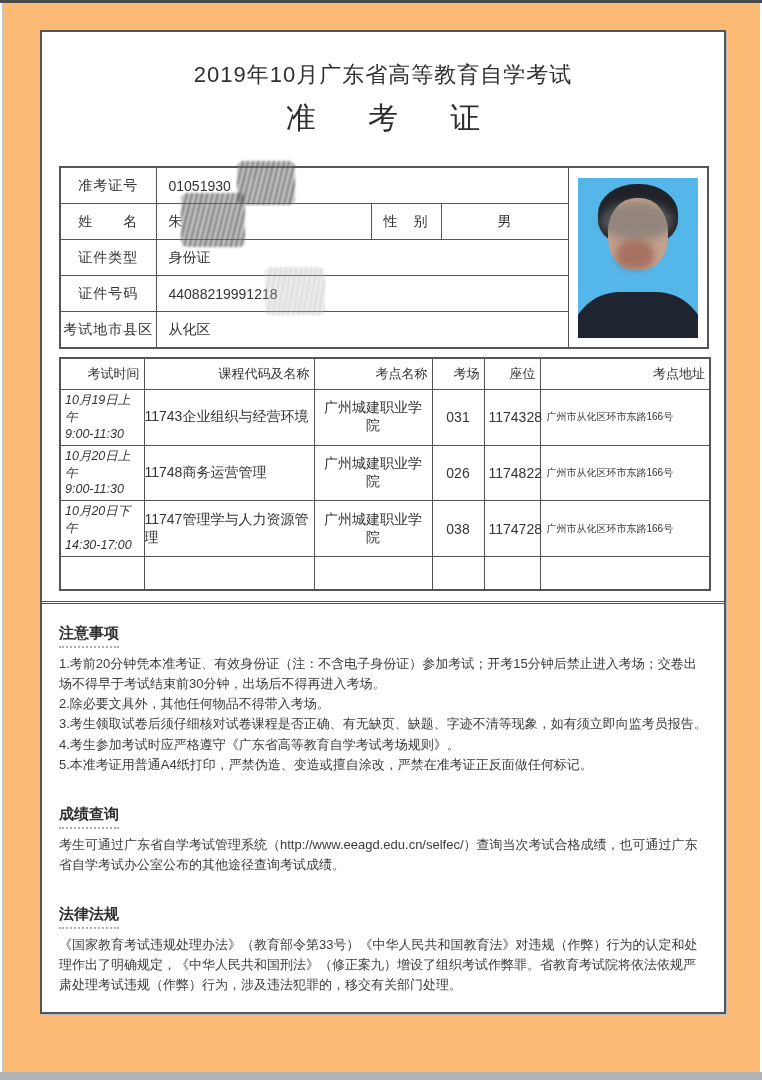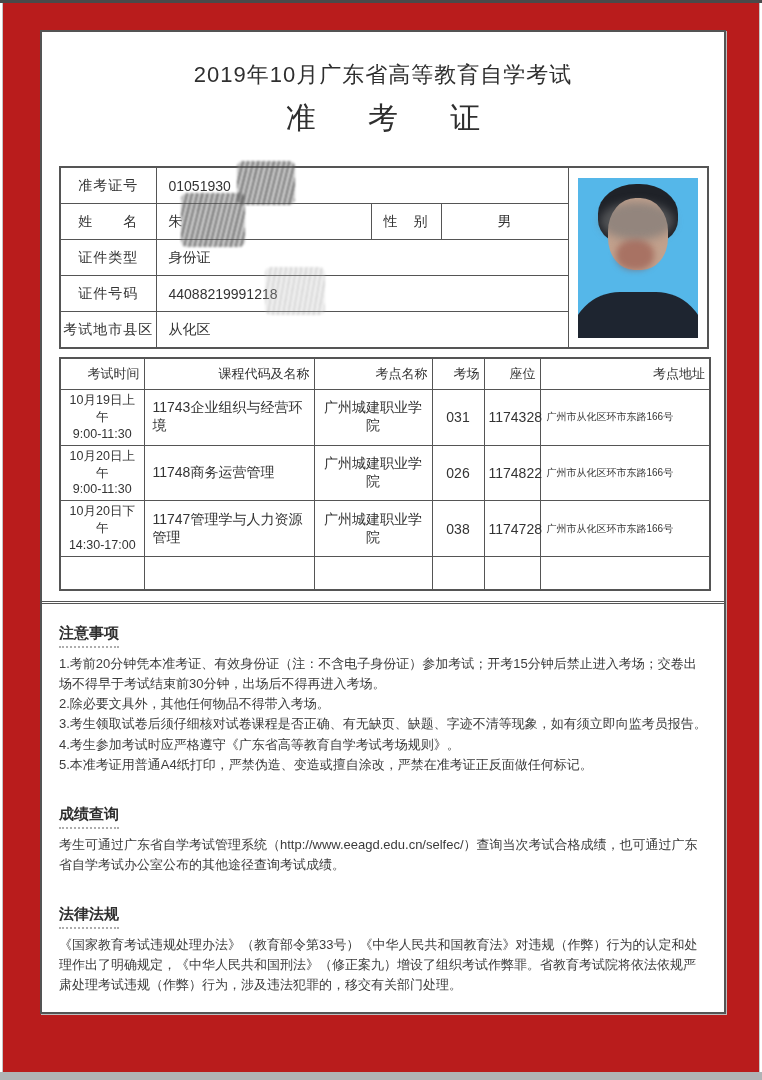--- a/index.html
+++ b/index.html
@@ -7,21 +7,21 @@
     width:762px; height:1080px; position:relative; overflow:hidden;
     background:#ffffff;
     font-family:"Liberation Sans","DejaVu Sans",sans-serif;
     color:#333;
   }
   .top-bar { position:absolute; top:0; left:0; width:100%; height:3px; background:#4a4a4a; }
   .bottom-bar { position:absolute; bottom:0; left:0; width:100%; height:8px; background:#b0b3b5; }
   .page {
     position:absolute; top:3px; bottom:8px; left:2px; right:2px;
     border-left:1px solid #c6c6c6; border-right:1px solid #c6c6c6;
-    background:#b91c1c;
+    background:#fdba74;
   }
   .frame {
     position:absolute; left:37px; top:27px; width:682px; height:980px;
     border:2px solid #545454; box-shadow:1px 1px 0 #bdbdbd;
     background:#fff;
   }
   .doc-title1 {
     position:absolute; top:28px; left:0; width:100%;
     text-align:center; font-size:22px; letter-spacing:1px; color:#2f2f2f; font-weight:400;
   }
@@ -59,22 +59,22 @@
   }
   .scr.ticket { left:80px; top:-7px; width:58px; height:44px; }
   .scr.name   { left:24px; top:-11px; width:64px; height:54px; }
   .scr.idno   { left:108px; top:-9px; width:60px; height:48px; }
   .schedule-table {
     position:absolute; left:17px; top:325px; width:650px;
     border:2px solid #555;
   }
   .schedule-table td { padding:2px 4px; }
   .schedule-table td.hdr { height:26px; text-align:right; font-size:13px; }
-  .schedule-table .time { text-align:center; font-size:12.5px; line-height:1.35; }
-  .schedule-table .course { text-align:left; padding-left:8px; }
+  .schedule-table .time { text-align:left; font-size:12.5px; line-height:1.35;font-style:italic; }
+  .schedule-table .course { text-align:left; padding-left:0; }
   .schedule-table .site { text-align:center; }
   .schedule-table .room, .schedule-table .seat { text-align:center; }
   .schedule-table .addr { text-align:left; padding-left:6px; font-size:10px; }
   .schedule-table tr.data-row td { height:46px; }
   .schedule-table tr.empty-row td { height:28px; }
   .notes-area {
     position:absolute; left:0; top:569px; width:100%; height:407px;
     border-top:3px double #555; box-sizing:border-box;
     padding:20px 16px 0 17px;
   }

